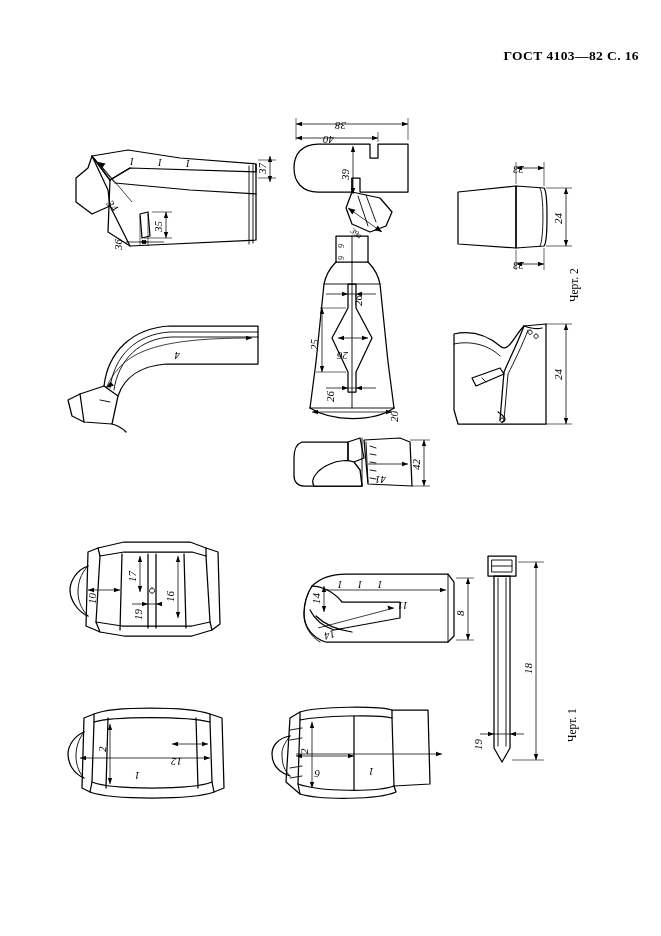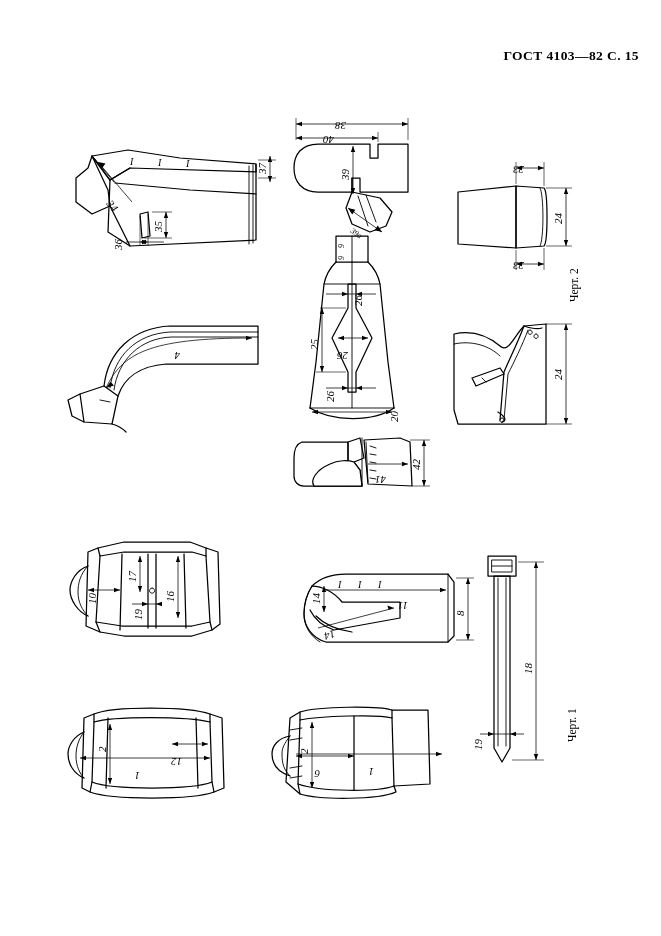--- a/index.html
+++ b/index.html
@@ -40,21 +40,21 @@
     font-size:11.5px;white-space:nowrap;
     transform-origin:left top;
   }
   .cap.rot{transform:rotate(-90deg);}
 </style>
 </head>
 <body>
 
 <div class="page">
 
-  <div class="header">ГОСТ 4103—82 С. 15</div>
+  <div class="header">ГОСТ 4103—82 С. 16</div>
 
   <div class="fig" style="left:70px;top:128px;">
     <svg width="220" height="140" viewBox="0 0 220 140">
       <path class="ln" d="M22,28 L58,22 L110,30 L186,36 L186,44 L60,40 L40,52 Z"></path>
       <path class="ln" d="M186,36 L186,112 L60,118 L38,104 L40,52"></path>
       <path class="ln" d="M40,52 L60,40"></path>
       <path class="ln" d="M22,28 L18,40 L6,50 L6,74 L22,86 L40,78 L38,62 Z"></path>
       <path class="ln" d="M22,28 L40,52"></path>
       <path class="ln-t" d="M179,38 L179,116"></path>
       <path class="ln-t" d="M183,37 L183,115"></path>

